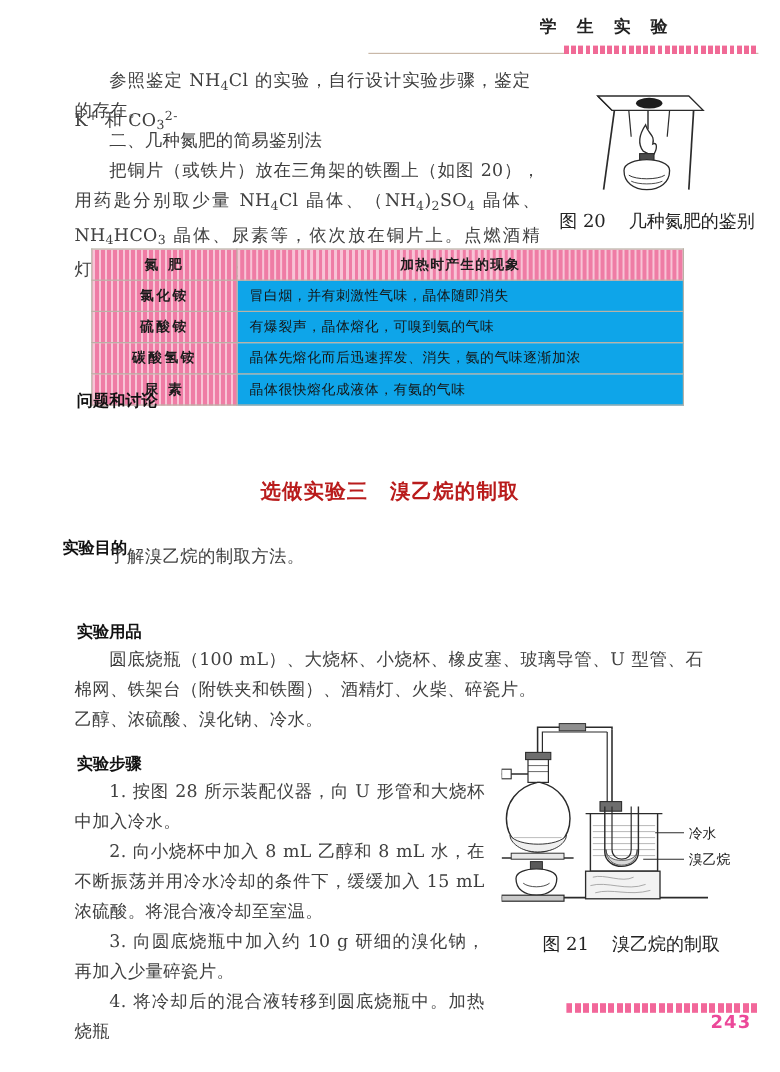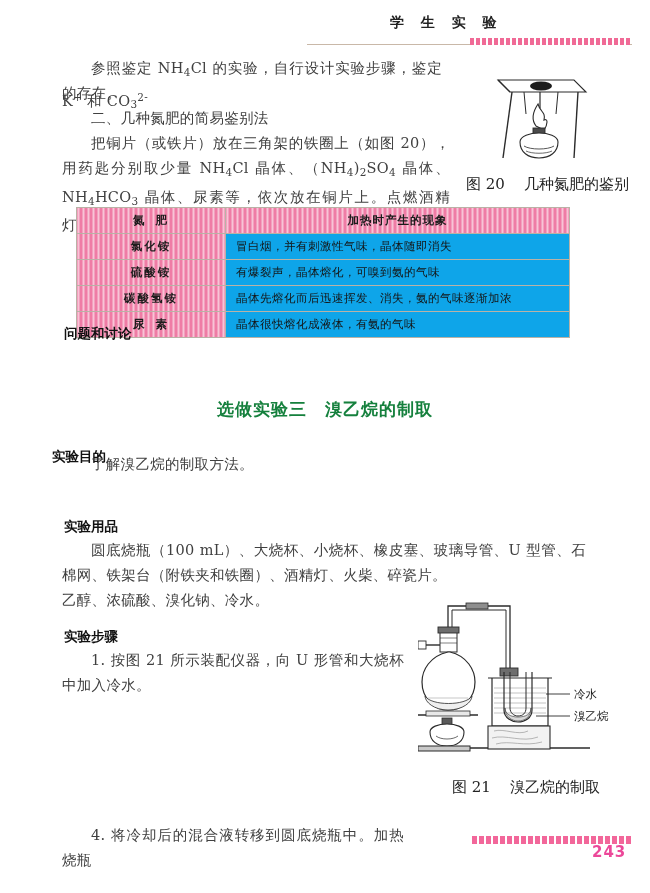--- a/index.html
+++ b/index.html
@@ -20,21 +20,21 @@
     position: absolute;
     inset: 0;
   }
 
   
   .header {
     position: absolute;
     top: 14px;
     right: 20px;
     width: 240px;
-    text-align: left;
+    text-align: center;
   }
   .header-title {
     font-family: "DejaVu Sans", "Liberation Sans", sans-serif;
     font-weight: bold;
     font-size: 14px;
     letter-spacing: 6px;
     color: #222;
     padding-right: 8px;
   }
   .header-rule {
@@ -110,24 +110,23 @@
     position: absolute;
     left: 76px;
     top: 207px;
     width: 494px;
     border-collapse: collapse;
     font-size: 11.5px;
     table-layout: fixed;
   }
   .tbl td, .tbl th {
     border: 1px solid #b9b2a6;
-    padding: 3px 20px;
+    padding: 3px 6px;
     height: 19px;
     vertical-align: middle;
-    font-family: Liberation Mono, monospace;
   }
   .tbl .pinkcell {
     background:
       repeating-linear-gradient(
         to right,
         rgba(255,255,255,.55) 0px, rgba(255,255,255,.55) 2px,
         rgba(255,255,255,0) 2px, rgba(255,255,255,0) 5px
       ),
       #ef7ca5;
     text-align: center;
@@ -160,21 +159,21 @@
   
   .exp-heading {
     position: absolute;
     left: 0;
     right: 0;
     top: 398px;
     text-align: center;
     font-family: "DejaVu Sans", "Liberation Sans", sans-serif;
     font-weight: bold;
     font-size: 17px;
-    color: #15803d;
+    color: #b91c1c;
     letter-spacing: 1px;
   }
   .exp-heading .num { margin-right: 18px; }
 
   
   .fig21 {
     position: absolute;
     left: 418px;
     top: 598px;
     width: 200px;
@@ -290,23 +289,25 @@
 
   <div class="bold-label" style="position:absolute; left:52px; top:448px;">实验目的</div>
   <div class="para indent" style="left:62px; top:452px; width:400px;">了解溴乙烷的制取方法。</div>
 
   <div class="bold-label" style="position:absolute; left:64px; top:518px;">实验用品</div>
   <div class="para indent" style="left:62px; top:538px; width:524px;">圆底烧瓶（100 mL）、大烧杯、小烧杯、橡皮塞、玻璃导管、U 型管、石棉网、铁架台（附铁夹和铁圈）、酒精灯、火柴、碎瓷片。</div>
   <div class="para" style="left:62px; top:588px; width:400px;">乙醇、浓硫酸、溴化钠、冷水。</div>
 
   <div class="bold-label" style="position:absolute; left:64px; top:628px;">实验步骤</div>
 
-  <div class="para indent" style="left:62px; top:648px; width:342px;">1. 按图 21 所示装配仪器，向 U 形管和大烧杯中加入冷水。</div>
-
-
+  <div class="para indent" style="left:62px; top:648px; width:342px;">1. 按图 28 所示装配仪器，向 U 形管和大烧杯中加入冷水。</div>
+
+  <div class="para indent" style="left:62px; top:698px; width:342px;">2. 向小烧杯中加入 8 mL 乙醇和 8 mL 水，在不断振荡并用冷水冷却的条件下，缓缓加入 15 mL 浓硫酸。将混合液冷却至室温。</div>
+
+  <div class="para indent" style="left:62px; top:773px; width:342px;">3. 向圆底烧瓶中加入约 10 g 研细的溴化钠，再加入少量碎瓷片。</div>
 
   <div class="para indent" style="left:62px; top:823px; width:342px;">4. 将冷却后的混合液转移到圆底烧瓶中。加热烧瓶</div>
 
   <div class="fig21">
     <svg width="200" height="172" viewBox="0 0 200 172">
 
       <line x1="0" y1="150" x2="172" y2="150" stroke="#2b2b2b" stroke-width="1.3"></line>
 
       <rect x="22" y="32" width="17" height="22" fill="#ffffff" stroke="#2b2b2b" stroke-width="1"></rect>
       <rect x="20" y="29" width="21" height="6" fill="#6d6d6d" stroke="#2b2b2b" stroke-width="0.9"></rect>

